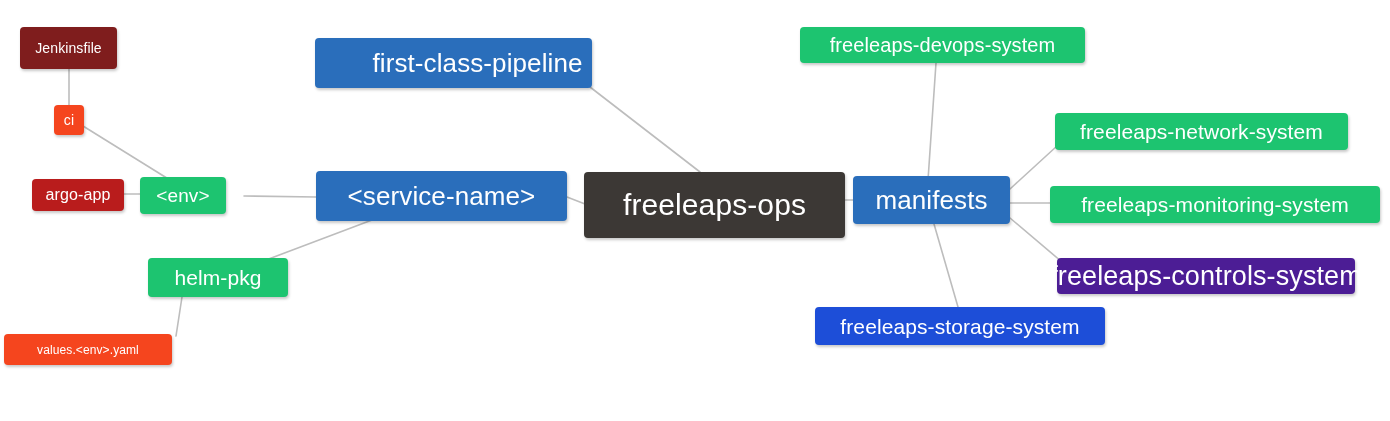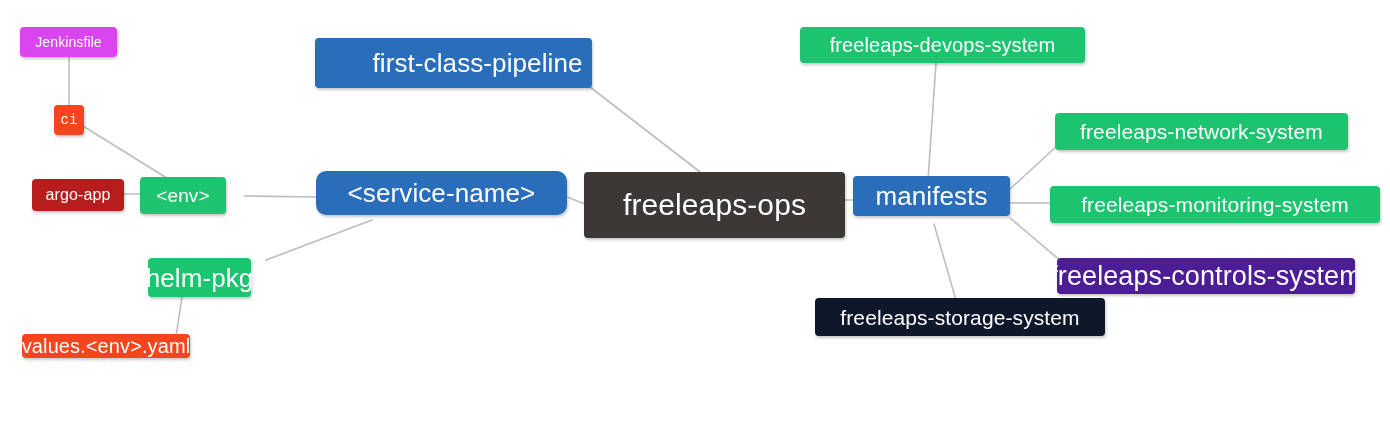--- a/index.html
+++ b/index.html
@@ -35,28 +35,28 @@
       <line x1="176" y1="336" x2="182" y2="297"></line>
       <line x1="936" y1="63" x2="928" y2="180"></line>
       <line x1="1010" y1="189" x2="1057" y2="146"></line>
       <line x1="1010" y1="203" x2="1050" y2="203"></line>
       <line x1="1010" y1="218" x2="1062" y2="262"></line>
       <line x1="934" y1="224" x2="958" y2="307"></line>
     </g>
   </svg>
   <div id="nodes">
       <div class="node" style="left: 584px; top: 172px; width: 261px; height: 66px; background: rgb(60, 56, 53); font-size: 30px;">freeleaps-ops</div>
-      <div class="node" style="left: 316px; top: 171px; width: 251px; height: 44px; background: rgb(42, 110, 187); font-size: 26px; border-radius: 10px;">&lt;service-name&gt;</div>
+      <div class="node" style="left: 316px; top: 171px; width: 251px; height: 50px; background: rgb(42, 110, 187); font-size: 26px;">&lt;service-name&gt;</div>
       <div class="node" style="left: 315px; top: 38px; width: 277px; height: 50px; background: rgb(42, 110, 187); font-size: 26px; padding-left: 48px;">first-class-pipeline</div>
-      <div class="node" style="left: 853px; top: 176px; width: 157px; height: 40px; background: rgb(42, 110, 187); font-size: 26px;">manifests</div>
+      <div class="node" style="left: 853px; top: 176px; width: 157px; height: 48px; background: rgb(42, 110, 187); font-size: 26px;">manifests</div>
       <div class="node" style="left: 140px; top: 177px; width: 86px; height: 37px; background: rgb(29, 196, 112); font-size: 19px;">&lt;env&gt;</div>
-      <div class="node" style="left: 148px; top: 258px; width: 103px; height: 39px; background: rgb(29, 196, 112); font-size: 26px;">helm-pkg</div>
-      <div class="node" style="left: 20px; top: 27px; width: 97px; height: 30px; background: #d946ef; font-size: 14px;">Jenkinsfile</div>
-      <div class="node" style="left: 54px; top: 105px; width: 30px; height: 30px; background: rgb(245, 69, 30); font-size: 14px; font-family: Liberation Mono, monospace;">ci</div>
+      <div class="node" style="left: 148px; top: 258px; width: 140px; height: 39px; background: rgb(29, 196, 112); font-size: 21px;">helm-pkg</div>
+      <div class="node" style="left: 20px; top: 27px; width: 97px; height: 42px; background: #7f1d1d; font-size: 14px;">Jenkinsfile</div>
+      <div class="node" style="left: 54px; top: 105px; width: 30px; height: 30px; background: rgb(245, 69, 30); font-size: 14px;">ci</div>
       <div class="node" style="left: 32px; top: 179px; width: 92px; height: 32px; background: #b91c1c; font-size: 16px;">argo-app</div>
-      <div class="node" style="left: 22px; top: 334px; width: 168px; height: 24px; background: rgb(245, 69, 30); font-size: 20px;">values.&lt;env&gt;.yaml</div>
+      <div class="node" style="left: 4px; top: 334px; width: 168px; height: 31px; background: rgb(245, 69, 30); font-size: 12px;">values.&lt;env&gt;.yaml</div>
       <div class="node" style="left: 800px; top: 27px; width: 285px; height: 36px; background: rgb(29, 196, 112); font-size: 20px;">freeleaps-devops-system</div>
       <div class="node" style="left: 1055px; top: 113px; width: 293px; height: 37px; background: rgb(29, 196, 112); font-size: 21px;">freeleaps-network-system</div>
       <div class="node" style="left: 1050px; top: 186px; width: 330px; height: 37px; background: rgb(29, 196, 112); font-size: 21px;">freeleaps-monitoring-system</div>
       <div class="node" style="left: 1057px; top: 258px; width: 298px; height: 36px; background: #4c1d95; font-size: 27px;">freeleaps-controls-system</div>
-      <div class="node" style="left: 815px; top: 298px; width: 290px; height: 38px; background: #0f172a; font-size: 21px;">freeleaps-storage-system</div>
+      <div class="node" style="left: 815px; top: 307px; width: 290px; height: 38px; background: #1d4ed8; font-size: 21px;">freeleaps-storage-system</div>
     </div>
 </div>
 
 </body></html>

